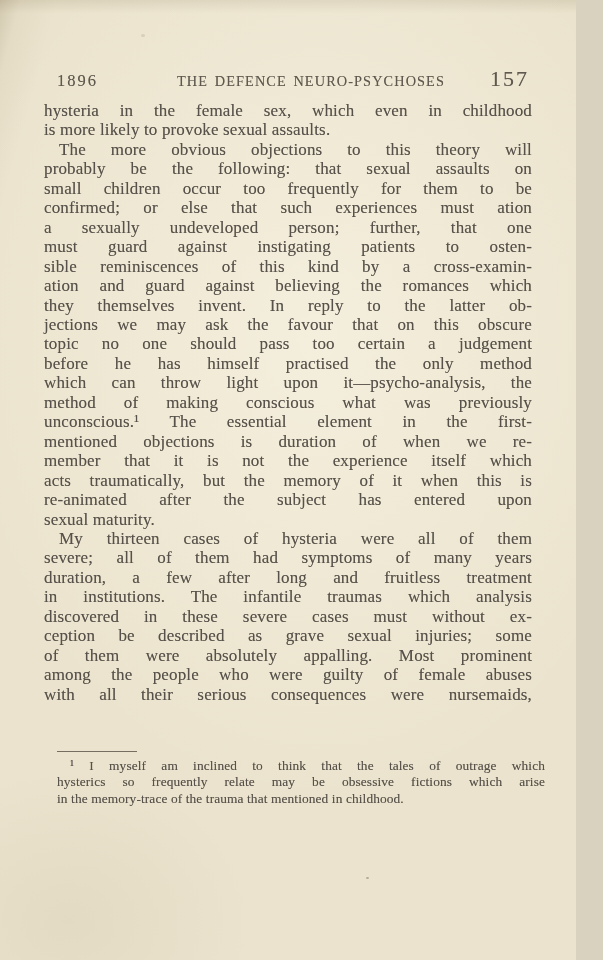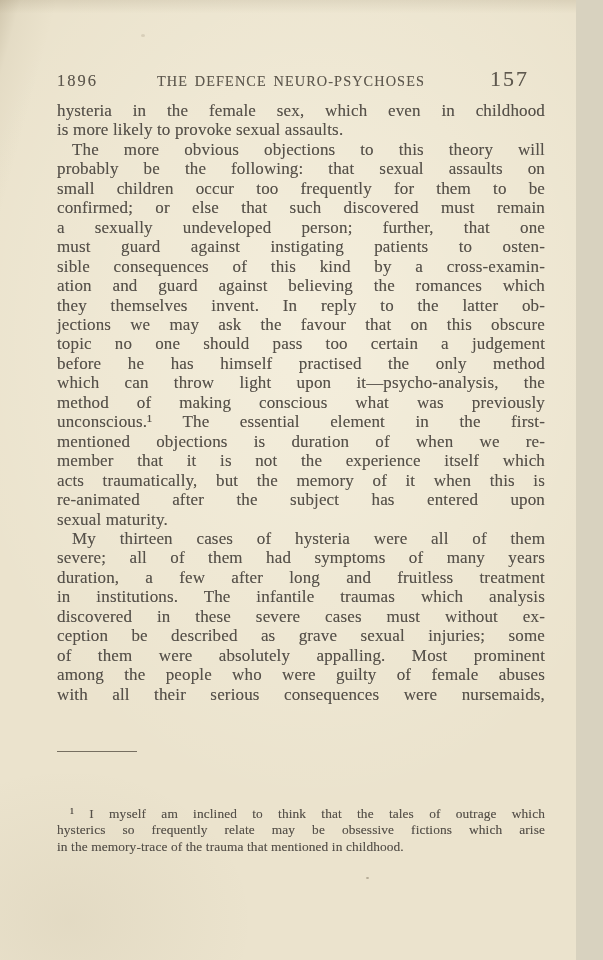--- a/index.html
+++ b/index.html
@@ -32,39 +32,39 @@
     align-items: baseline;
     color: #5e584e;
   }
   .year {
     width: 100px;
     font-size: 16.5px;
     letter-spacing: 2px;
   }
   .title {
     flex: 1;
-    text-align: left;
+    text-align: right;
     font-size: 14.3px;
     letter-spacing: 1.1px;
     word-spacing: 2px;
     white-space: nowrap;
   }
   .pageno {
     width: 100px;
     text-align: right;
     box-sizing: border-box;
     padding-right: 16px;
     font-size: 22px;
     letter-spacing: 2px;
   }
 
   .bodytext {
     position: absolute;
     top: 101px;
-    left: 57px;
+    left: 44px;
     width: 488px;
     font-size: 17px;
     letter-spacing: 0.15px;
   }
   .line {
     line-height: 19.45px;
     text-align: justify;
     text-align-last: justify;
   }
   .line.end { text-align-last: left; }
@@ -78,21 +78,20 @@
     height: 0;
     border-top: 1.4px solid rgba(98,91,77,0.85);
   }
   .footnote {
     position: absolute;
     top: 758px;
     left: 57px;
     width: 488px;
     font-size: 13.4px;
     letter-spacing: 0.1px;
-    margin-top: 48px;
   }
   .footnote .line { line-height: 16.3px; }
   .footnote .line.indent { text-indent: 13px; }
 
   .speck {
     position: absolute;
     border-radius: 50%;
     background: rgba(110,100,80,0.45);
   }
   .speck.s1 { left: 366px; top: 877px; width: 3px; height: 2px; }
@@ -108,24 +107,24 @@
     <span class="title">THE DEFENCE NEURO-PSYCHOSES</span>
     <span class="pageno">157</span>
   </div>
 
   <div class="bodytext">
       <div class="line">hysteria in the female sex, which even in childhood</div>
       <div class="line end">is more likely to provoke sexual assaults.</div>
       <div class="line indent">The more obvious objections to this theory will</div>
       <div class="line">probably be the following: that sexual assaults on</div>
       <div class="line">small children occur too frequently for them to be</div>
-      <div class="line">confirmed; or else that such discovered must remain</div>
+      <div class="line">confirmed; or else that such experiences must ation</div>
       <div class="line">a sexually undeveloped person; further, that one</div>
       <div class="line">must guard against instigating patients to osten-</div>
-      <div class="line">sible consequences of this kind by a cross-examin-</div>
+      <div class="line">sible reminiscences of this kind by a cross-examin-</div>
       <div class="line">ation and guard against believing the romances which</div>
       <div class="line">they themselves invent. In reply to the latter ob-</div>
       <div class="line">jections we may ask the favour that on this obscure</div>
       <div class="line">topic no one should pass too certain a judgement</div>
       <div class="line">before he has himself practised the only method</div>
       <div class="line">which can throw light upon it—psycho-analysis, the</div>
       <div class="line">method of making conscious what was previously</div>
       <div class="line">unconscious.¹ The essential element in the first-</div>
       <div class="line">mentioned objections is duration of when we re-</div>
       <div class="line">member that it is not the experience itself which</div>

